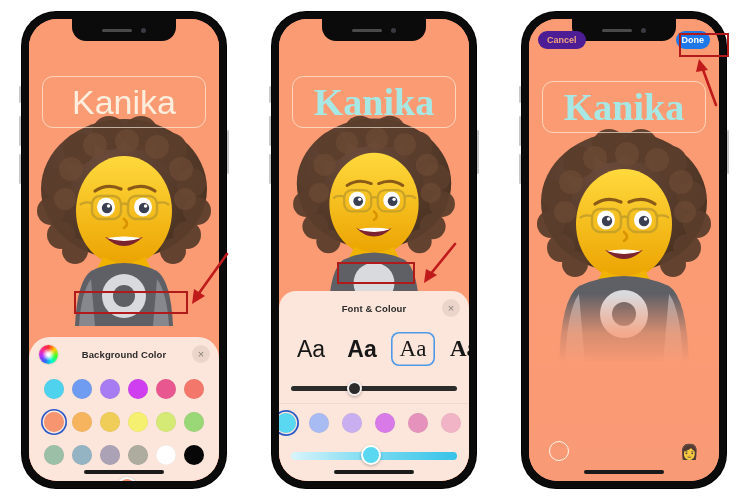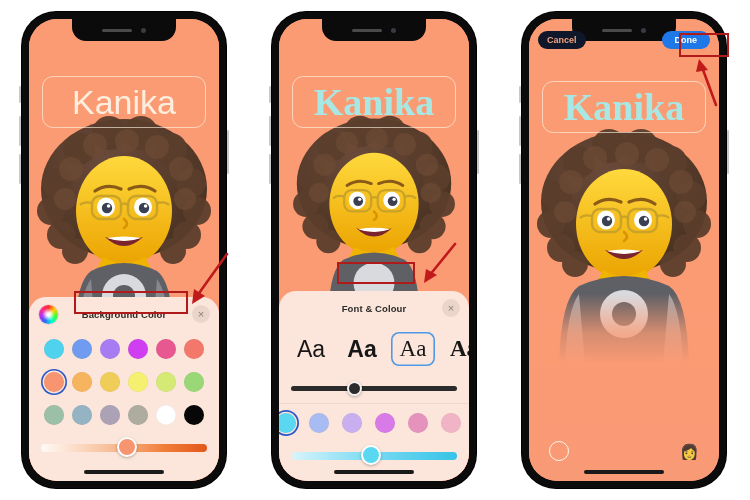--- a/index.html
+++ b/index.html
@@ -102,21 +102,21 @@
 
   
   .sheet {
     position: absolute; left: 0; right: 0; bottom: 0;
     background: #fce5da;
     border-top-left-radius: 17px;
     border-top-right-radius: 17px;
     z-index: 7;
     overflow: hidden;
   }
-  .sheet.s1 { height: 184px; }
+  .sheet.s1 { height: 144px; border-radius: 21px; }
   .sheet.s2 { height: 190px; margin-top: 48px; }
 
   .sheet-head {
     position: relative;
     height: 34px;
     display: flex; align-items: center; justify-content: center;
   }
   .sheet-title {
     font-size: 9.5px; font-weight: 700; color: #2b2b2b;
     letter-spacing: .1px;
@@ -209,30 +209,30 @@
   .sheet-divider { height: 1px; background: rgba(0,0,0,.05); margin: 4px 0 0 0; }
 
   
   .topbar {
     position: absolute; top: 8px; left: 0; right: 0; height: 26px;
     z-index: 9;
     display: flex; align-items: center; justify-content: space-between;
     padding: 0 9px;
   }
   .pill-cancel {
-    background: #0f172a;
+    background: #4c1d95;
     color: #f0a37f;
     font-size: 9px; font-weight: 600;
     padding: 4px 9px; border-radius: 12px;
   }
   .pill-done {
     background: #1f78e8;
     color: #fff;
     font-size: 9px; font-weight: 700;
-    padding: 4px 13px; border-radius: 12px;
+    padding: 4px 6px; border-radius: 12px;
   }
   .bottombar {
     position: absolute; bottom: 20px; left: 0; right: 0;
     z-index: 9;
     display: flex; align-items: center; justify-content: space-between;
     padding: 0 20px;
   }
   .shutter {
     width: 20px; height: 20px; border-radius: 50%;
     border: 1.6px solid #fff4ea;

